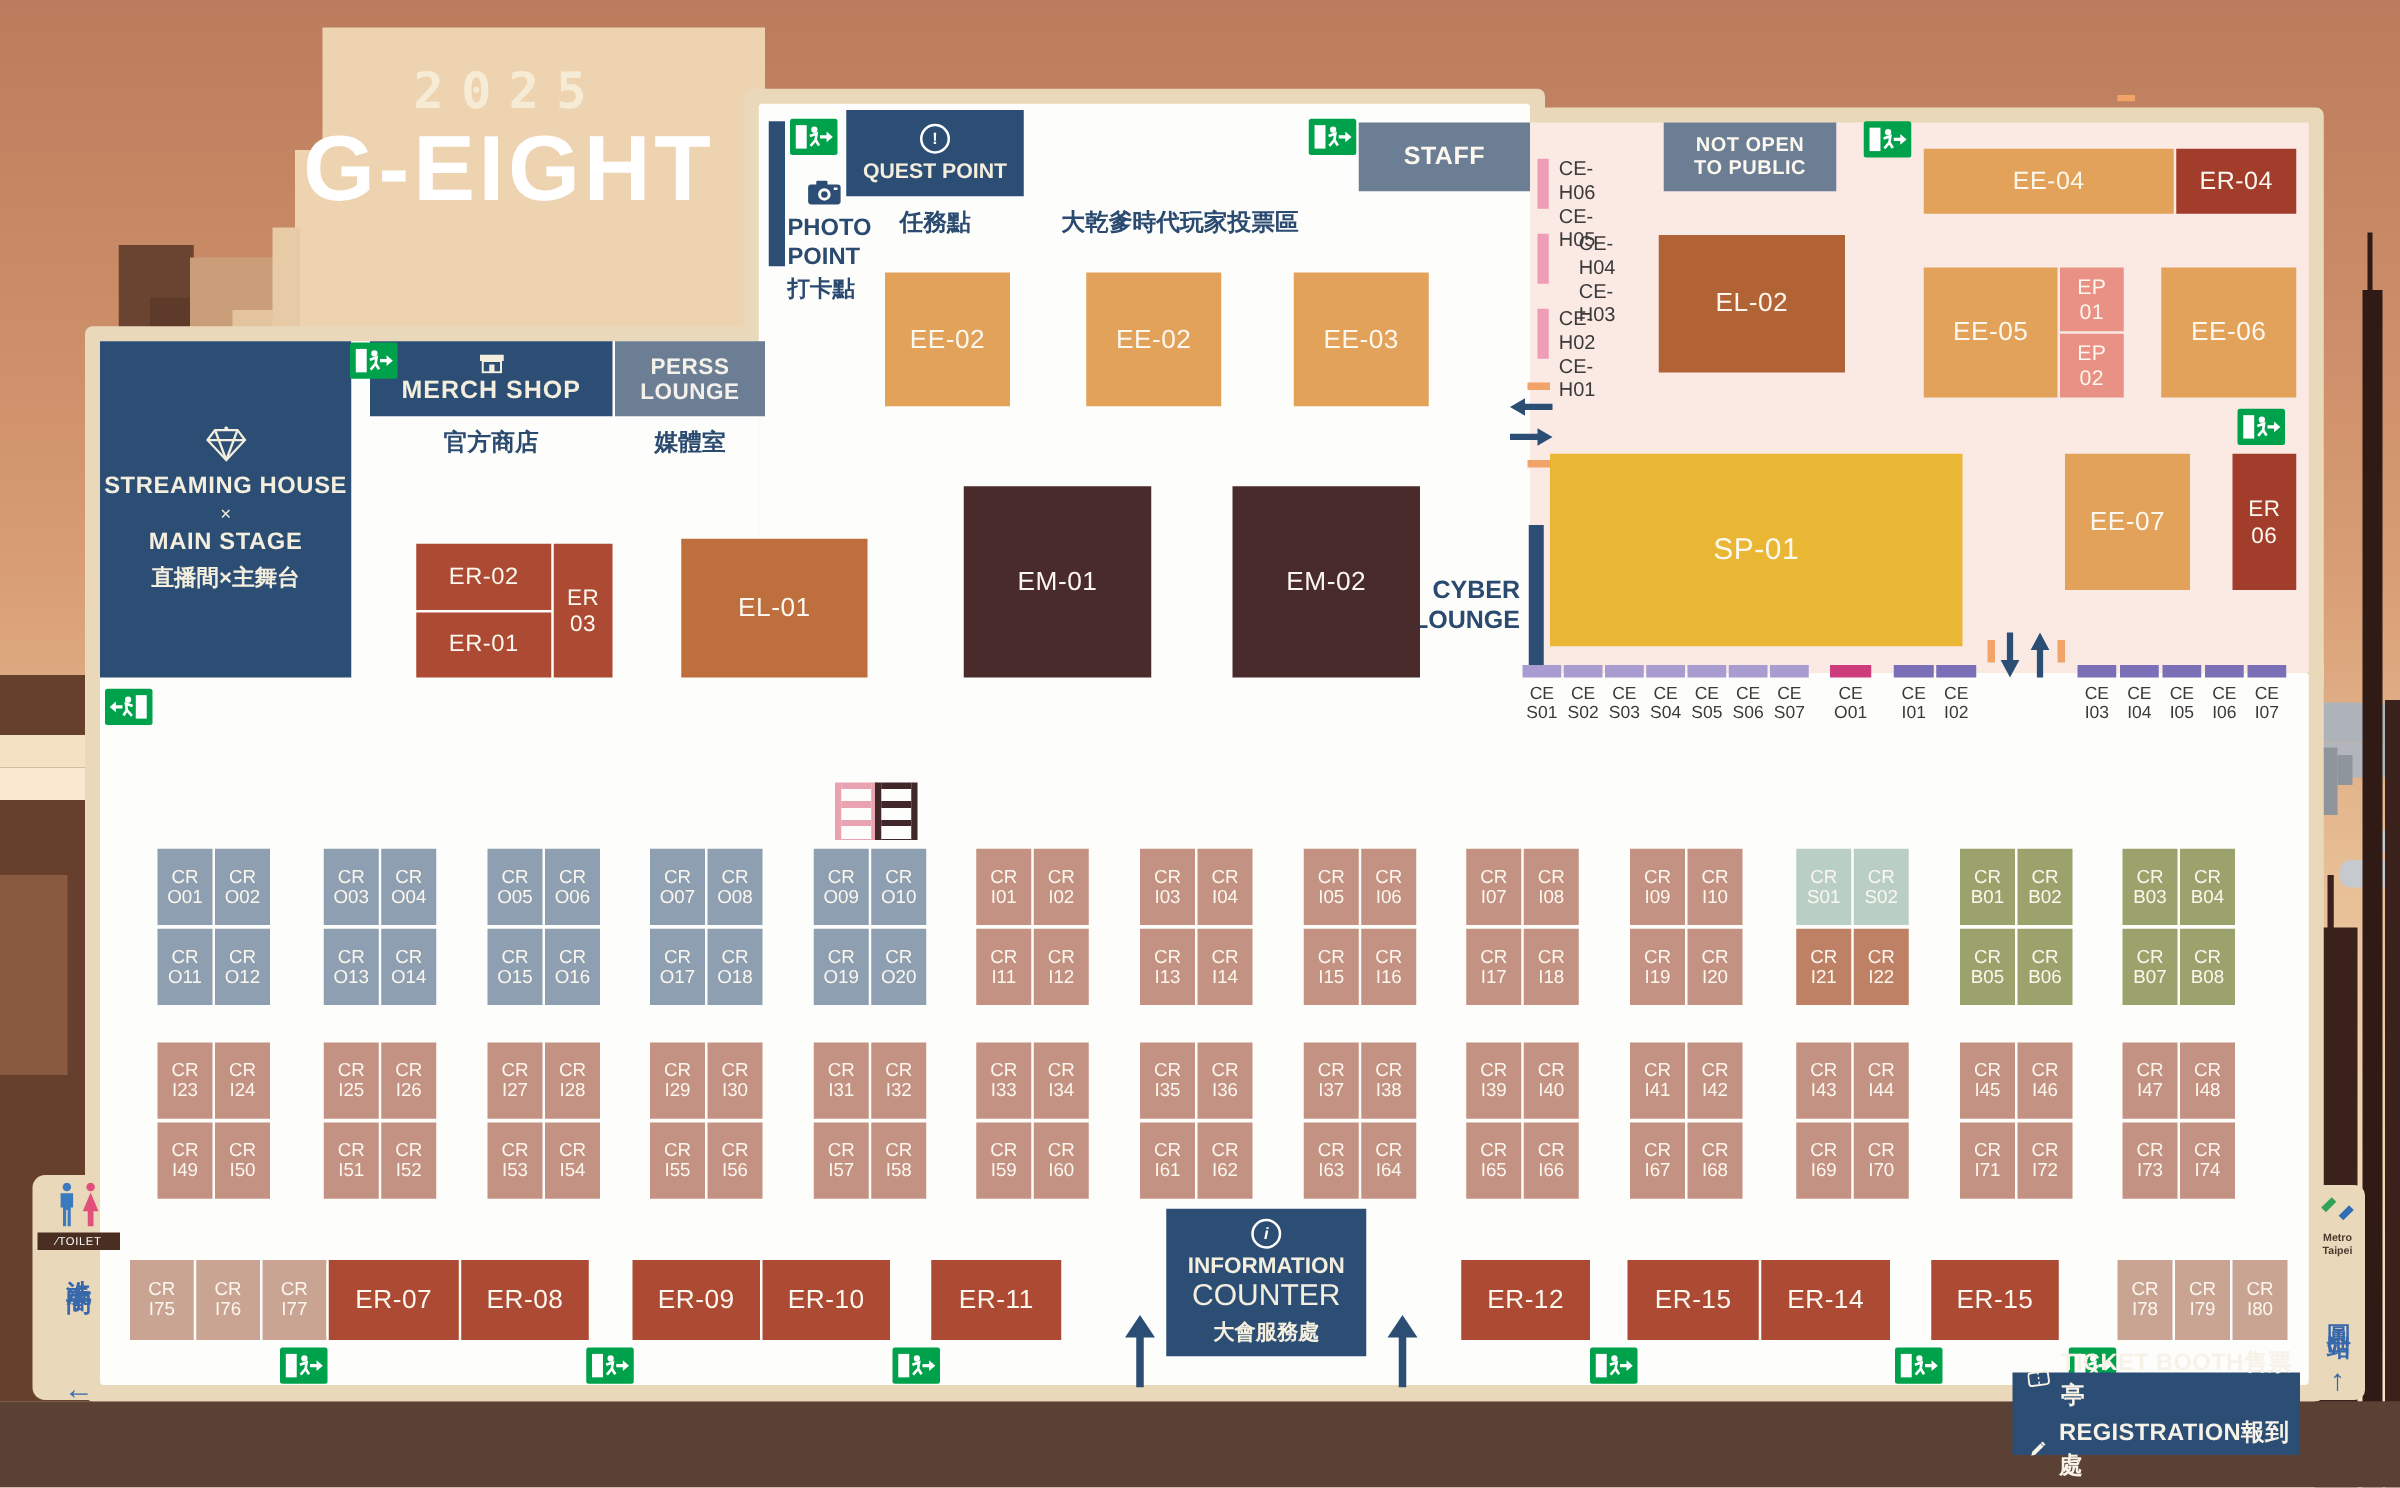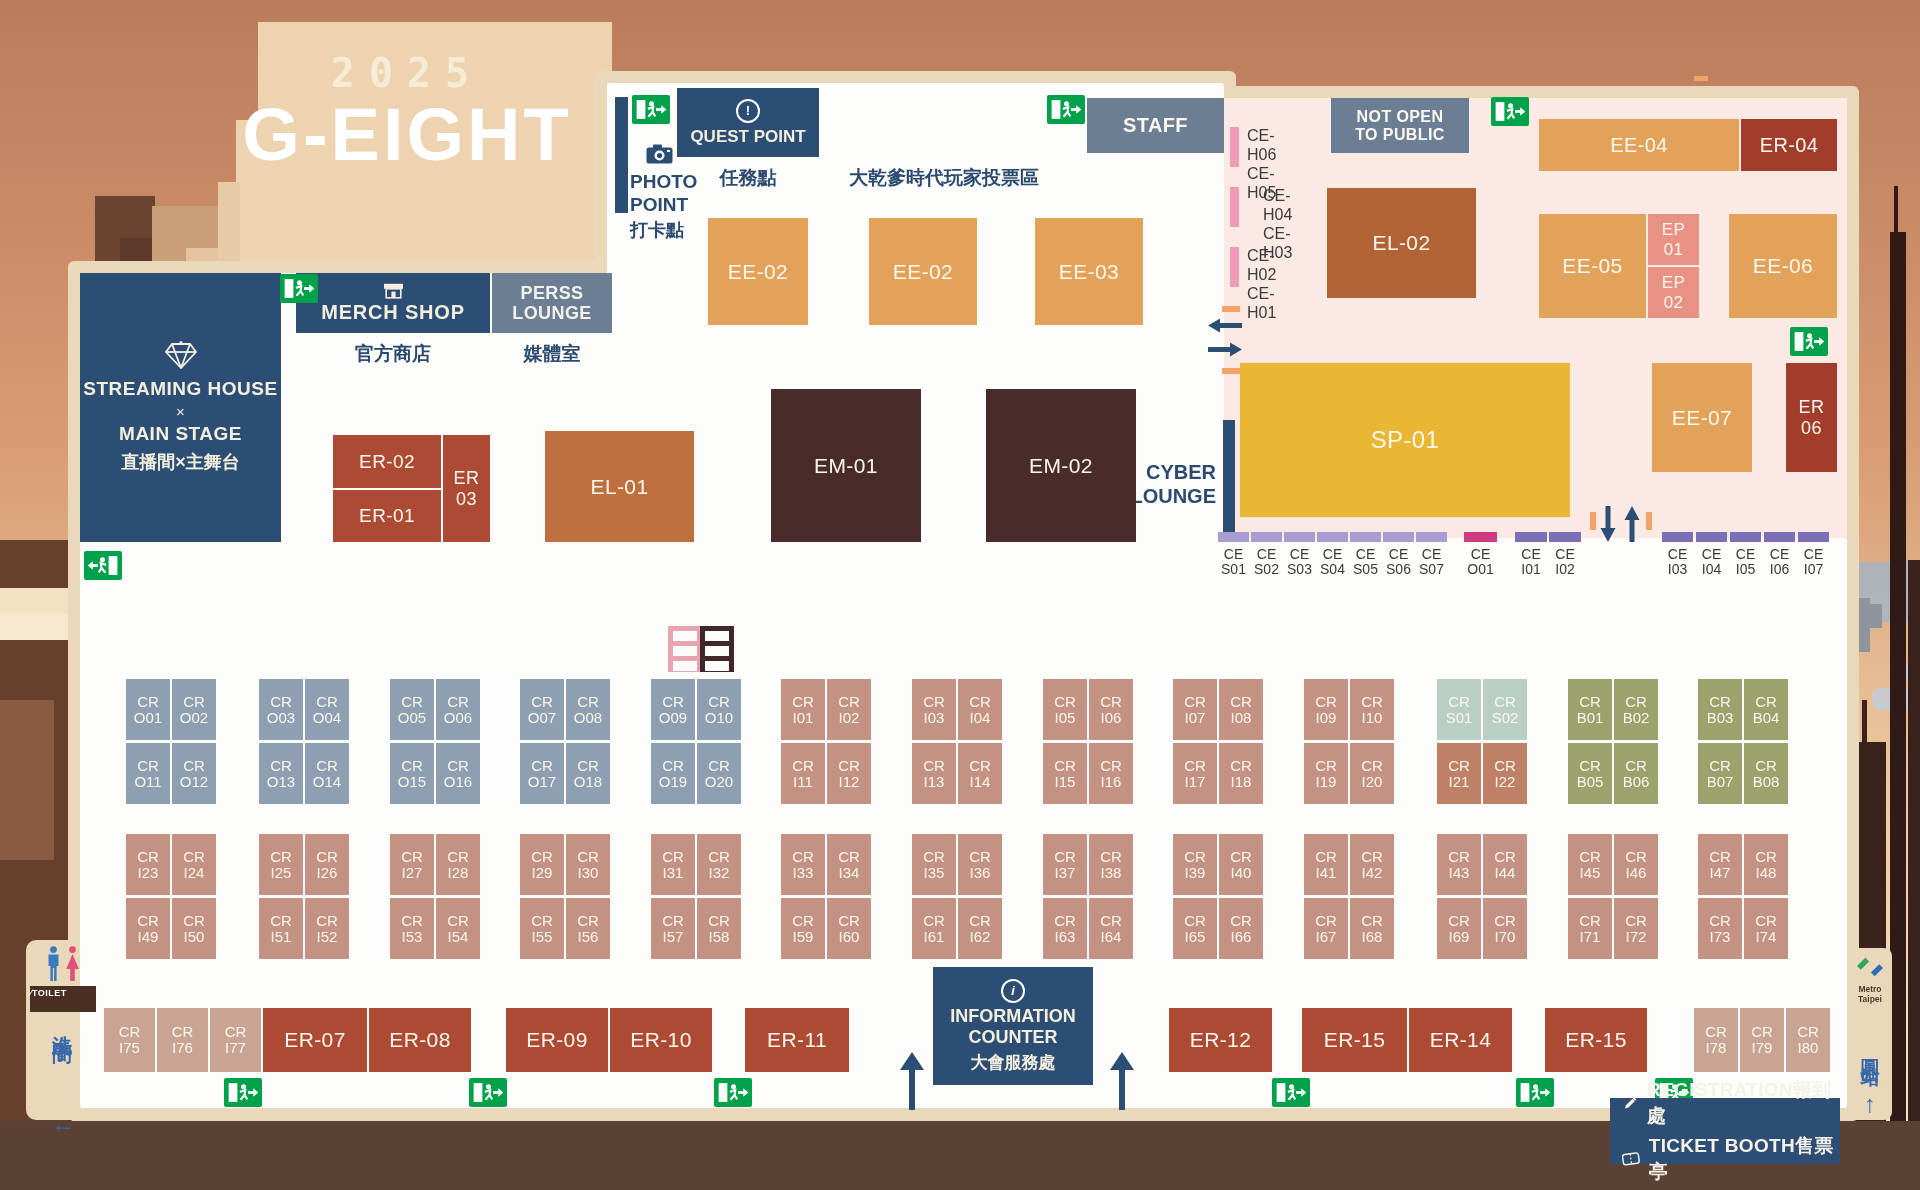--- a/index.html
+++ b/index.html
@@ -157,21 +157,21 @@
   </div>
   <div class="cap" style="left:492px;top:341px;width:120px;z-index:3">媒體室</div>
 
   <div class="abs" style="left:1100px;top:460px;width:116px;text-align:right;color:#2b4a70;font-size:20px;font-weight:700;line-height:24px;white-space:pre-line;z-index:3">CYBER
 LOUNGE</div>
   <div class="dec" style="left:1223px;top:420px;width:12px;height:118px;background:#2d4e74;z-index:3"></div>
 
   <div class="navybox" style="left:933px;top:967px;width:160px;height:118px;gap:3px;z-index:4">
     <span class="circle-glyph" style="font-style:italic">i</span>
     <span style="font-size:18px;font-weight:700">INFORMATION</span>
-    <span style="font-size:18px;font-weight:700;margin-top:-3px">COUNTER</span>
+    <span style="font-size:24px;font-weight:400;margin-top:-3px">COUNTER</span>
     <span style="font-size:17px;font-weight:700">大會服務處</span>
   </div>
 
   <svg class="abs" style="left:898px;top:1050px;z-index:4" width="28" height="60" viewBox="0 0 28 60">
     <rect x="11" y="16" width="6" height="44" fill="#2d4e74"></rect>
       <polygon points="2,20 14,2 26,20" fill="#2d4e74"></polygon>
   </svg>
   <svg class="abs" style="left:1108px;top:1050px;z-index:4" width="28" height="60" viewBox="0 0 28 60">
     <rect x="11" y="16" width="6" height="44" fill="#2d4e74"></rect>
       <polygon points="2,20 14,2 26,20" fill="#2d4e74"></polygon>
@@ -204,51 +204,51 @@
     <div style="display:flex;justify-content:center;gap:5px;align-items:flex-end">
       <svg width="13" height="36" viewBox="0 0 13 36">
         <circle cx="6.5" cy="3.6" r="3.4" fill="#3a7abf"></circle>
         <path d="M1.5 8.5 H11.5 V20 H9.6 V35 H7.1 V22 H5.9 V35 H3.4 V20 H1.5 Z" fill="#3a7abf"></path>
       </svg>
       <svg width="15" height="36" viewBox="0 0 15 36">
         <circle cx="7.5" cy="3.6" r="3.4" fill="#e0507a"></circle>
         <path d="M7.5 8 L13.8 23 H9.8 V35 H5.2 V23 H1.2 Z" fill="#e0507a"></path>
       </svg>
     </div>
-    <div style="margin-top:4px;background:#4a2e22;color:#fff;font-size:9px;font-weight:700;text-align:left;height:26px;line-height:14px;letter-spacing:.5px">
+    <div style="margin-top:4px;background:#4a2e22;color:#fff;font-size:9px;font-weight:400;text-align:center;height:14px;line-height:14px;letter-spacing:.5px">
       <i style="font-style:normal">∕</i><span>TOILET</span>
     </div>
     <div class="vtext" style="margin:8px auto 0;height:86px">洗手間</div>
     <div style="color:#3768ab;font-size:24px;font-weight:700;text-align:center;margin-top:4px">←</div>
   </div>
 
   <div class="abs" style="left:1848px;top:954px;width:44px;text-align:center;z-index:4">
     <svg width="32" height="26" viewBox="0 0 34 28">
       <path d="M3 13 L12 4 L16 8 L7 17 Z" fill="#33a457"></path>
       <path d="M31 15 L22 24 L18 20 L27 11 Z" fill="#2f6db5"></path>
     </svg>
     <div style="font-size:8.5px;font-weight:700;color:#4a3a2c">Metro Taipei</div>
     <div class="vtext" style="margin:6px auto 0;height:78px;font-size:19px">圓山站</div>
     <div style="color:#3768ab;font-size:24px;font-weight:700;margin-top:2px">↑</div>
   </div>
 
   <div class="abs" style="left:1610px;top:1098px;width:230px;height:66px;background:#2d4e74;display:flex;flex-direction:column;justify-content:center;gap:4px;padding-left:12px;box-sizing:border-box;z-index:5">
     <div class="legendrow">
+      <svg width="19" height="14" viewBox="0 0 19 14">
+        <rect x="1" y="1.5" width="17" height="11" rx="2.5" fill="none" stroke="#f6f2e7" stroke-width="1.6" transform="rotate(-8 9 7)"></rect>
+        <line x1="9.5" y1="1.5" x2="9.5" y2="12.5" stroke="#f6f2e7" stroke-width="1.3" stroke-dasharray="2,2" transform="rotate(-8 9 7)"></line>
+      </svg>
+      <span>TICKET BOOTH售票亭</span>
+    </div>
+    <div class="legendrow">
       <svg width="17" height="17" viewBox="0 0 17 17">
         <path d="M4 10.5 L11 3.5 L13.5 6 L6.5 13 L3.2 13.8 Z" fill="#f6f2e7"></path>
           <path d="M12 2.5 L14.5 5" stroke="#f6f2e7" stroke-width="2"></path>
       </svg>
       <span>REGISTRATION報到處</span>
-    </div>
-    <div class="legendrow">
-      <svg width="19" height="14" viewBox="0 0 19 14">
-        <rect x="1" y="1.5" width="17" height="11" rx="2.5" fill="none" stroke="#f6f2e7" stroke-width="1.6" transform="rotate(-8 9 7)"></rect>
-        <line x1="9.5" y1="1.5" x2="9.5" y2="12.5" stroke="#f6f2e7" stroke-width="1.3" stroke-dasharray="2,2" transform="rotate(-8 9 7)"></line>
-      </svg>
-      <span>TICKET BOOTH售票亭</span>
     </div>
   </div>
 
   <div class="ladder" style="left:668px;top:626px;--lc:#e9a3b0;z-index:3"></div>
   <div class="ladder" style="left:700px;top:626px;--lc:#42272a;z-index:3"></div>
 
   <div id="blocks-layer" class="abs" style="left:0;top:0;z-index:3">
       <div class="blk c-ee" style="left: 708px; top: 218px; width: 100px; height: 107px;">EE-02</div>
       <div class="blk c-ee" style="left: 869px; top: 218px; width: 108px; height: 107px;">EE-02</div>
       <div class="blk c-ee" style="left: 1035px; top: 218px; width: 108px; height: 107px;">EE-03</div>

